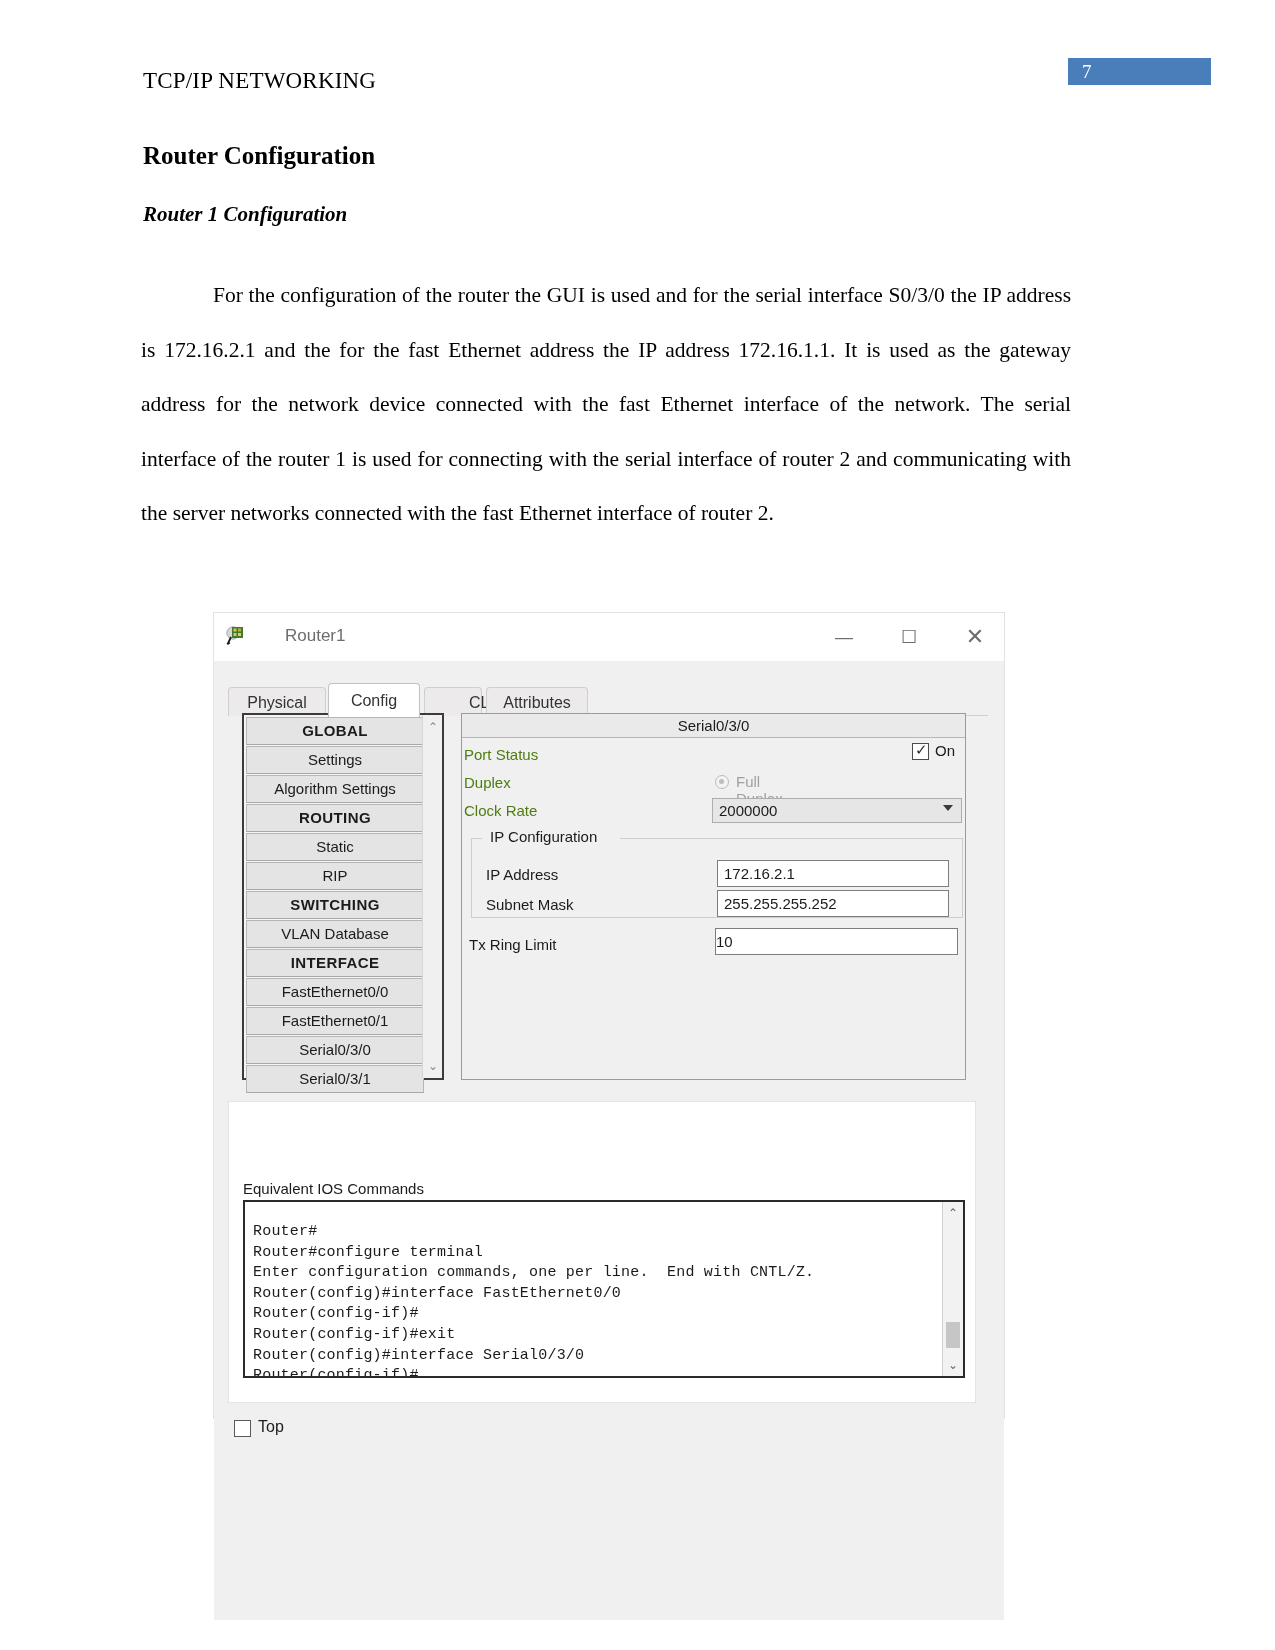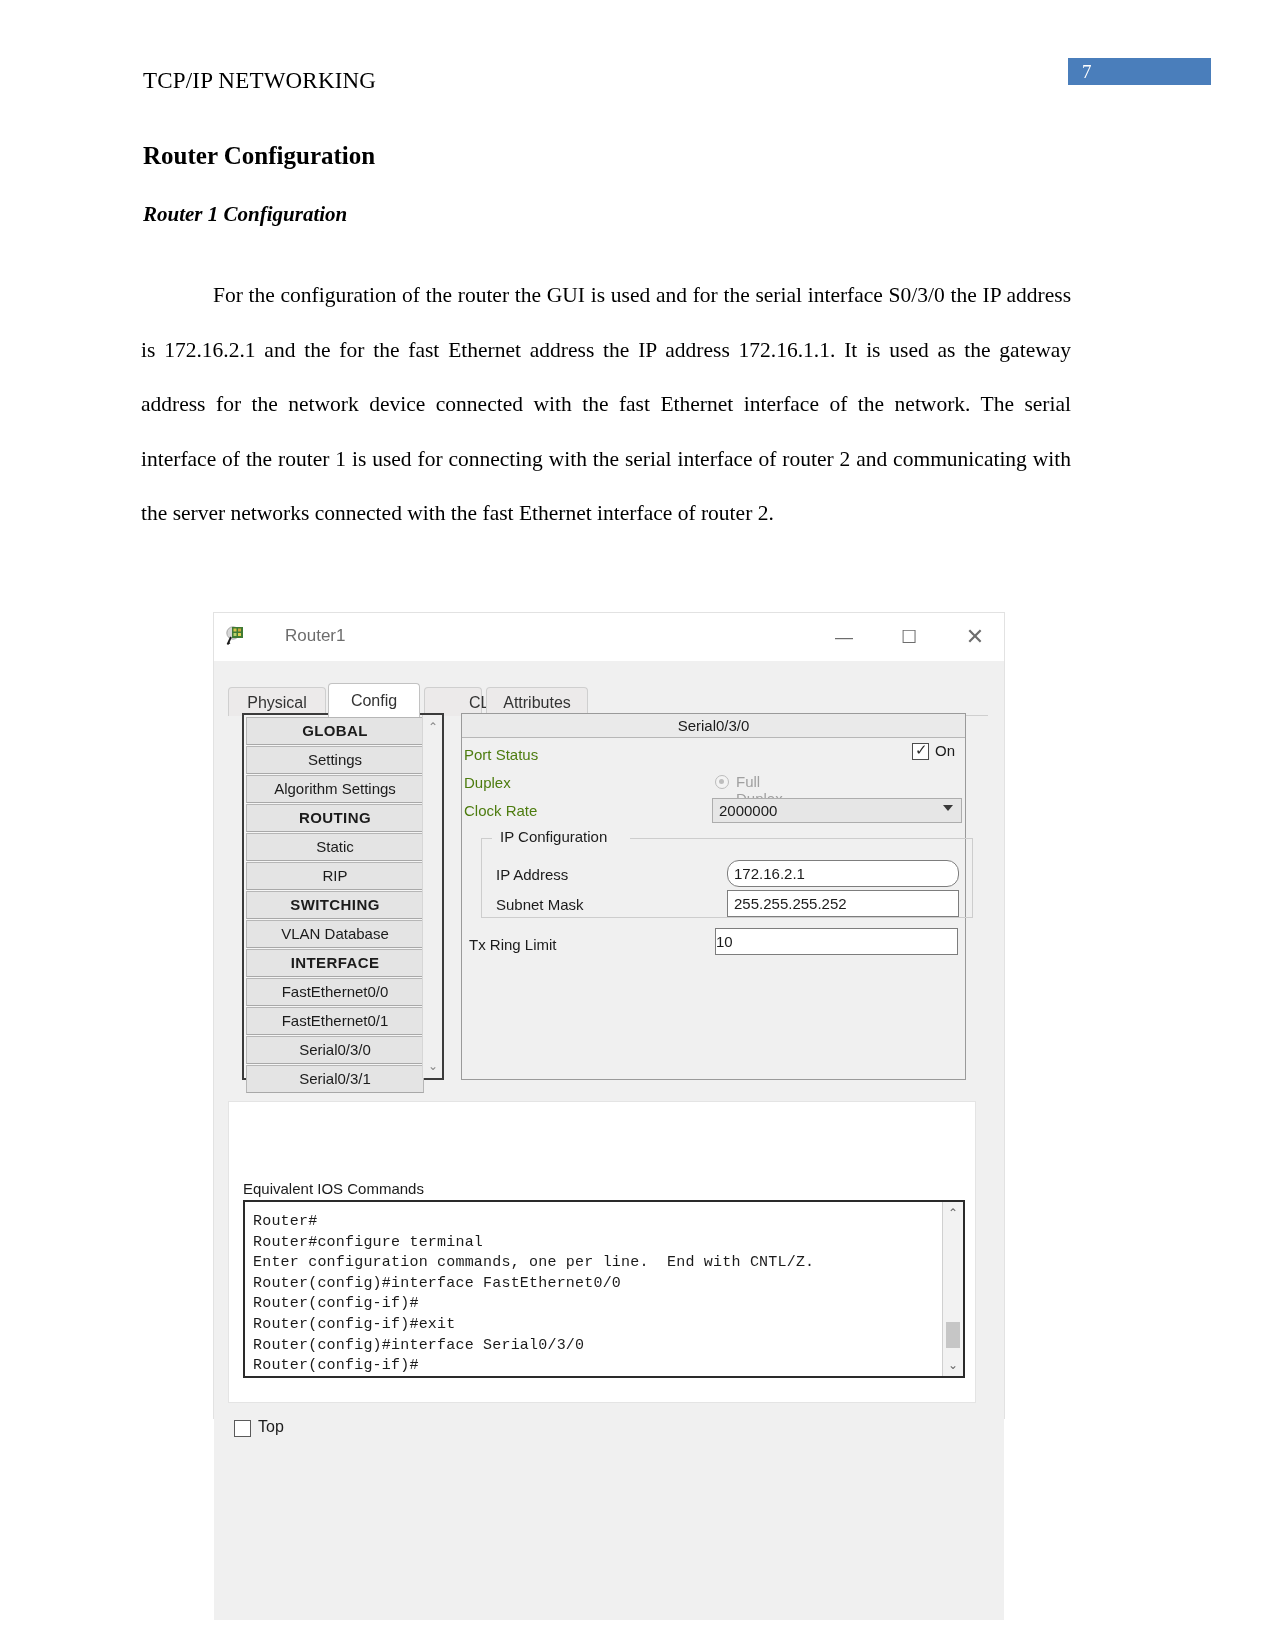--- a/index.html
+++ b/index.html
@@ -335,21 +335,21 @@
     right: 8px; top: 6px;
     width: 0; height: 0;
     border-left: 5px solid transparent;
     border-right: 5px solid transparent;
     border-top: 6px solid #3a3a3a;
   }
 
   
   .group-box {
     position: absolute;
-    left: 19px; top: 124px;
+    left: 9px; top: 124px;
     width: 492px; height: 80px;
     border: 1px solid #cdcdcd;
     border-top: none;
     box-sizing: border-box;
     padding-left: 46px;
   }
   .group-box::before {
     content: "";
     position: absolute;
     left: 0; top: 0;
@@ -387,21 +387,21 @@
     background: #ffffff;
     border: 1px solid #7d7d7d;
     box-sizing: border-box;
     font-family: "Liberation Sans", sans-serif;
     font-size: 15px;
     color: #1b1b1b;
     padding-left: 6px;
     line-height: 25px;
     height: 27px;
   }
-  .tb-ip   { left: 245px; top: 22px; width: 232px; border-radius: 12px; }
+  .tb-ip   { left: 245px; top: 22px; width: 232px; }
   .tb-mask { left: 245px; top: 52px; width: 232px; }
 
   .lbl-tx {
     position: absolute;
     left: 7px; top: 222px;
     font-family: "Liberation Sans", sans-serif;
     font-size: 15px;
     color: #1b1b1b;
   }
   .tb-tx {
@@ -430,21 +430,21 @@
     position: absolute;
     left: 29px; top: 539px;
     width: 722px; height: 178px;
     background: #ffffff;
     border: 2px solid #2a2a2a;
     box-sizing: border-box;
     overflow: hidden;
   }
   .ios-lines {
     position: absolute;
-    left: 8px; top: 10px;
+    left: 8px; top: 20px;
     font-family: "Liberation Mono", monospace;
     font-size: 15px;
     line-height: 20.6px;
     color: #1b1b1b;
     white-space: pre;
     letter-spacing: 0.2px;
   }
   .ios-scrollbar {
     position: absolute;
     right: 0; top: 0;

